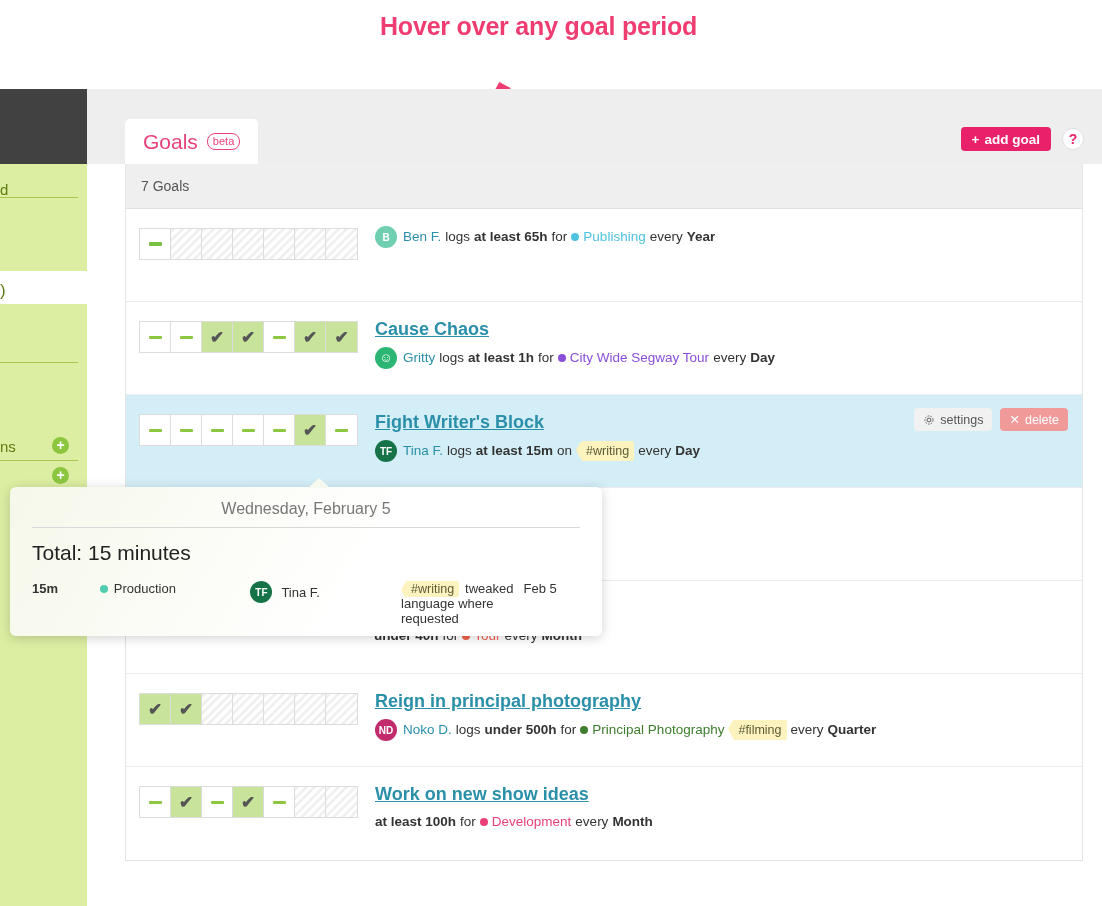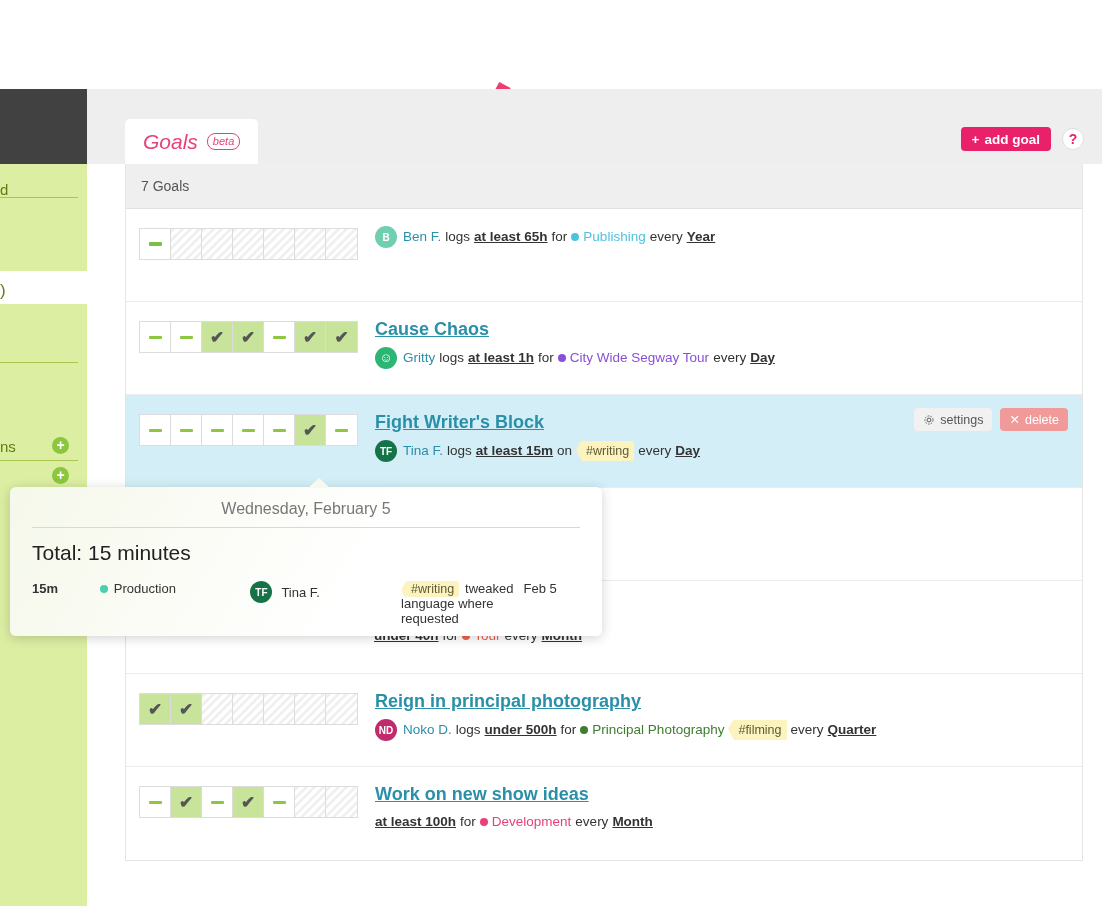--- a/index.html
+++ b/index.html
@@ -35,21 +35,21 @@
   }
   .paren { position: absolute; left: 0px; top: 281px; color: #5f7d12; font-size: 17px; }
 
   
   .main { position: absolute; left: 87px; top: 89px; width: 1015px; height: 817px; }
 
   .tabbar { position: absolute; left: 0; top: 0; width: 1015px; height: 75px; }
   .tab {
     position: absolute; left: 38px; top: 30px; height: 45px; padding: 0 18px;
     background: #fff; border-radius: 5px 5px 0 0;
-    display: flex; align-items: center; gap: 9px; font-style: italic;
+    display: flex; align-items: center; gap: 9px;
   }
   .tab-label { color: #e8407a; font-size: 21px; }
   .beta-badge {
     border: 1.5px solid #e8407a; color: #e8407a; border-radius: 8px;
     font-size: 11px; padding: 1.5px 5px 2.5px; line-height: 1;
   }
   .toolbar { position: absolute; right: 18px; top: 38px; display: flex; align-items: center; gap: 11px; }
   .add-goal-btn {
     background: #e8216a; color: #fff; border: none; border-radius: 4px;
     height: 24px; padding: 0 11px; font-size: 13.5px; font-weight: bold;
@@ -103,21 +103,21 @@
   }
   .goal-desc { font-size: 13.5px; color: #333; display: flex; align-items: center;
                flex-wrap: wrap; gap: 4px; line-height: 1.5; }
   .avatar {
     width: 22px; height: 22px; border-radius: 50%; color: #fff; font-size: 10px;
     font-weight: bold; display: inline-flex; align-items: center; justify-content: center;
     flex: none; margin-right: 2px;
   }
   .avatar.smiley { background: #2bb673; font-size: 13px; }
   .person { color: #2a8fa8; }
-  .bold { font-weight: bold; text-decoration: underline; }
+  .bold { font-weight: bold; }
   .proj { display: inline-flex; align-items: center; gap: 4px; }
   .dot { width: 8px; height: 8px; border-radius: 50%; display: inline-block; }
   .tag {
     background: #fdf3bf; color: #5c5b35; padding: 1px 5px; border-radius: 2px;
     font-size: 12.5px; position: relative; margin-left: 5px;
   }
   .tag::before {
     content: ""; position: absolute; left: -5px; top: 0; width: 0; height: 0;
     border-top: 9px solid transparent; border-bottom: 9px solid transparent;
     border-right: 5px solid #fdf3bf;
@@ -158,20 +158,21 @@
   .tt-note .tag { margin-left: 5px; }
   .tt-note-text { margin-left: 6px; }
   .tt-date-col { width: 60px; text-align: left; }
 </style>
 </head>
 <body>
 
 <div id="page">
 
   <div class="annotation">
+    <div>Hover over any goal period</div>
   </div>
   <svg class="arrow-svg" viewBox="0 0 250 360">
     <path d="M215 5 L60 290" stroke="#ef3d71" stroke-width="13" fill="none"></path>
     <path d="M22 340 L38 272 L86 302 Z" fill="#ef3d71"></path>
   </svg>
 
   <div class="dark-strip"></div>
   <div class="grey-strip"></div>
 
   <div class="side-green sg1"></div>

